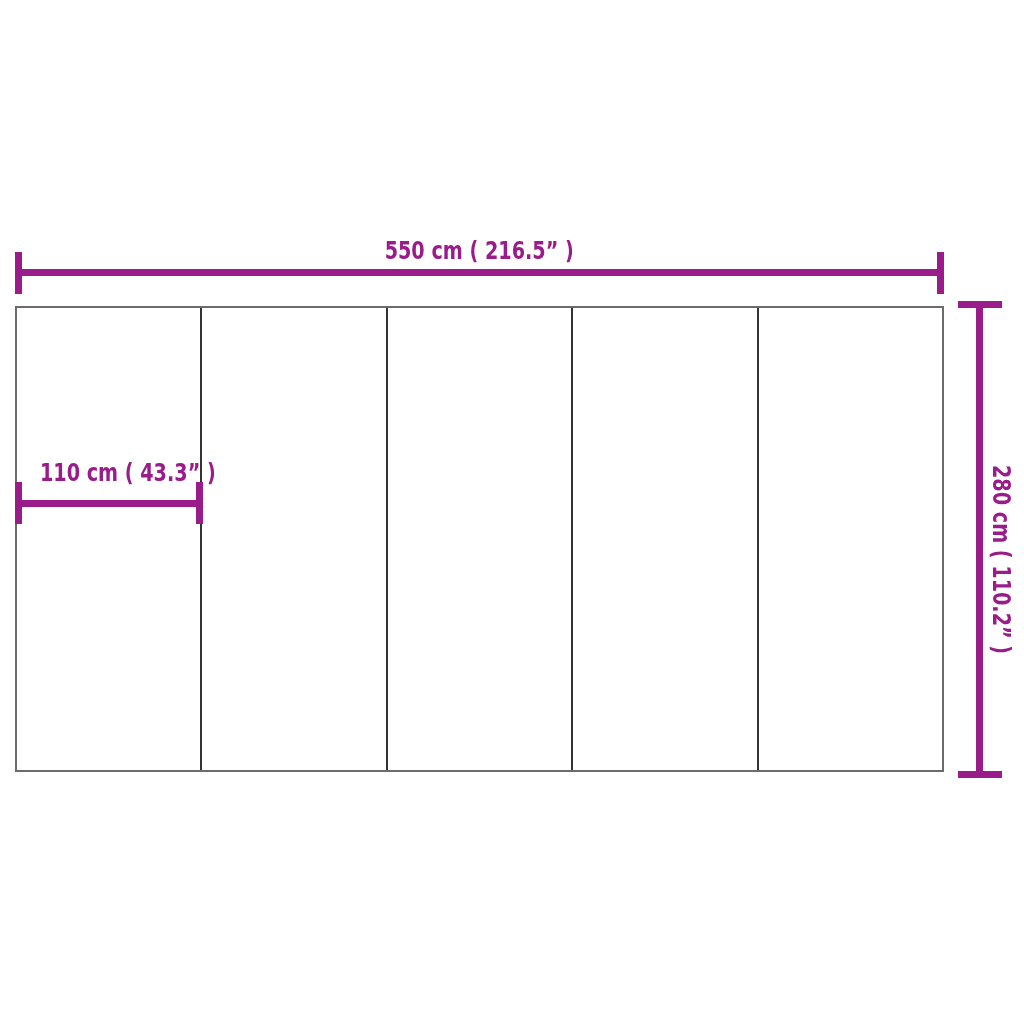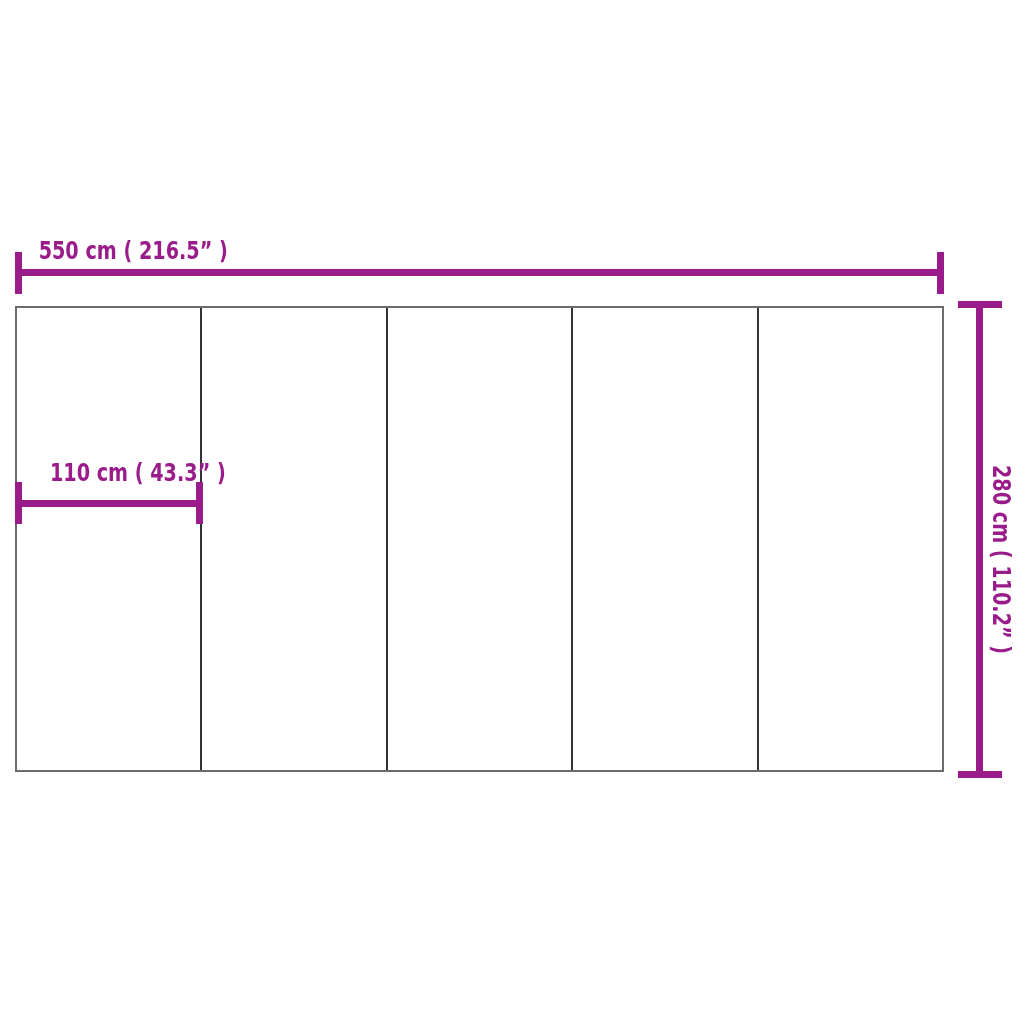--- a/index.html
+++ b/index.html
@@ -49,23 +49,24 @@
   }
   .dim-label .dim-text {
     display: inline-block;
     transform: scaleX(0.8);
     transform-origin: 50% 50%;
   }
   .dim-label-top {
     left: 15px;
     top: 238px;
     width: 929px;
+    text-align: center;
   }
   .dim-label-left {
-    left: 28px;
+    left: 18px;
     top: 460px;
     width: 185px;
     text-align: left;
   }
   .dim-label-right {
     left: 1014px;
     top: 465px;
     transform: rotate(90deg);
     transform-origin: 0 0;
   }

